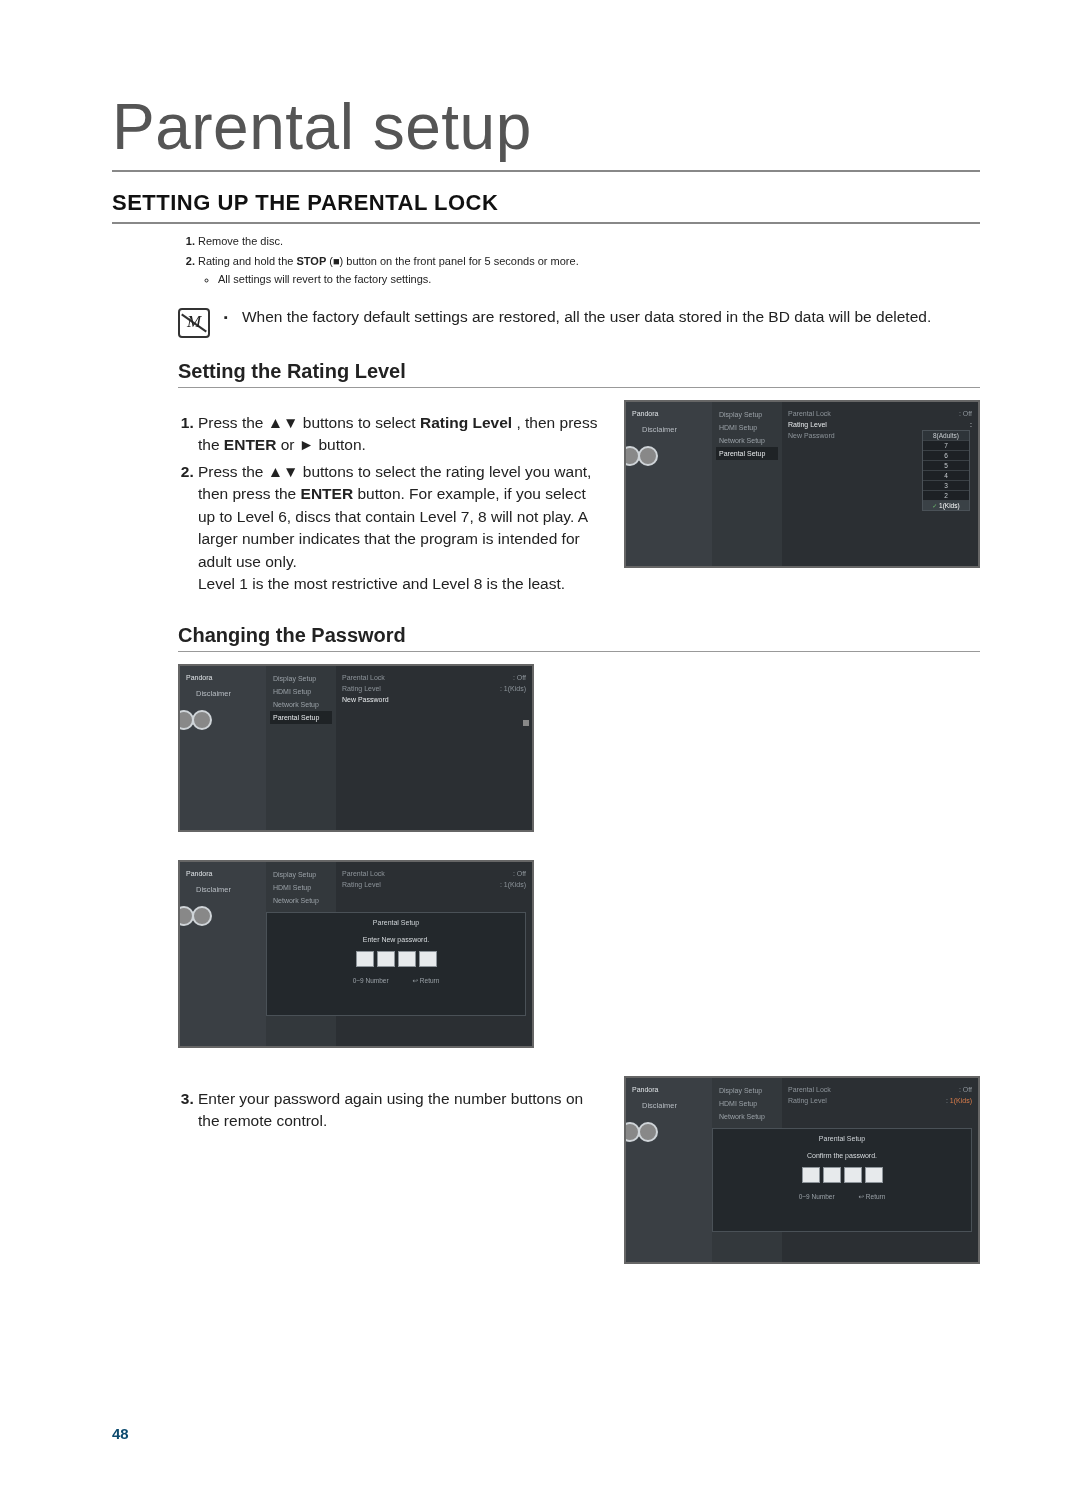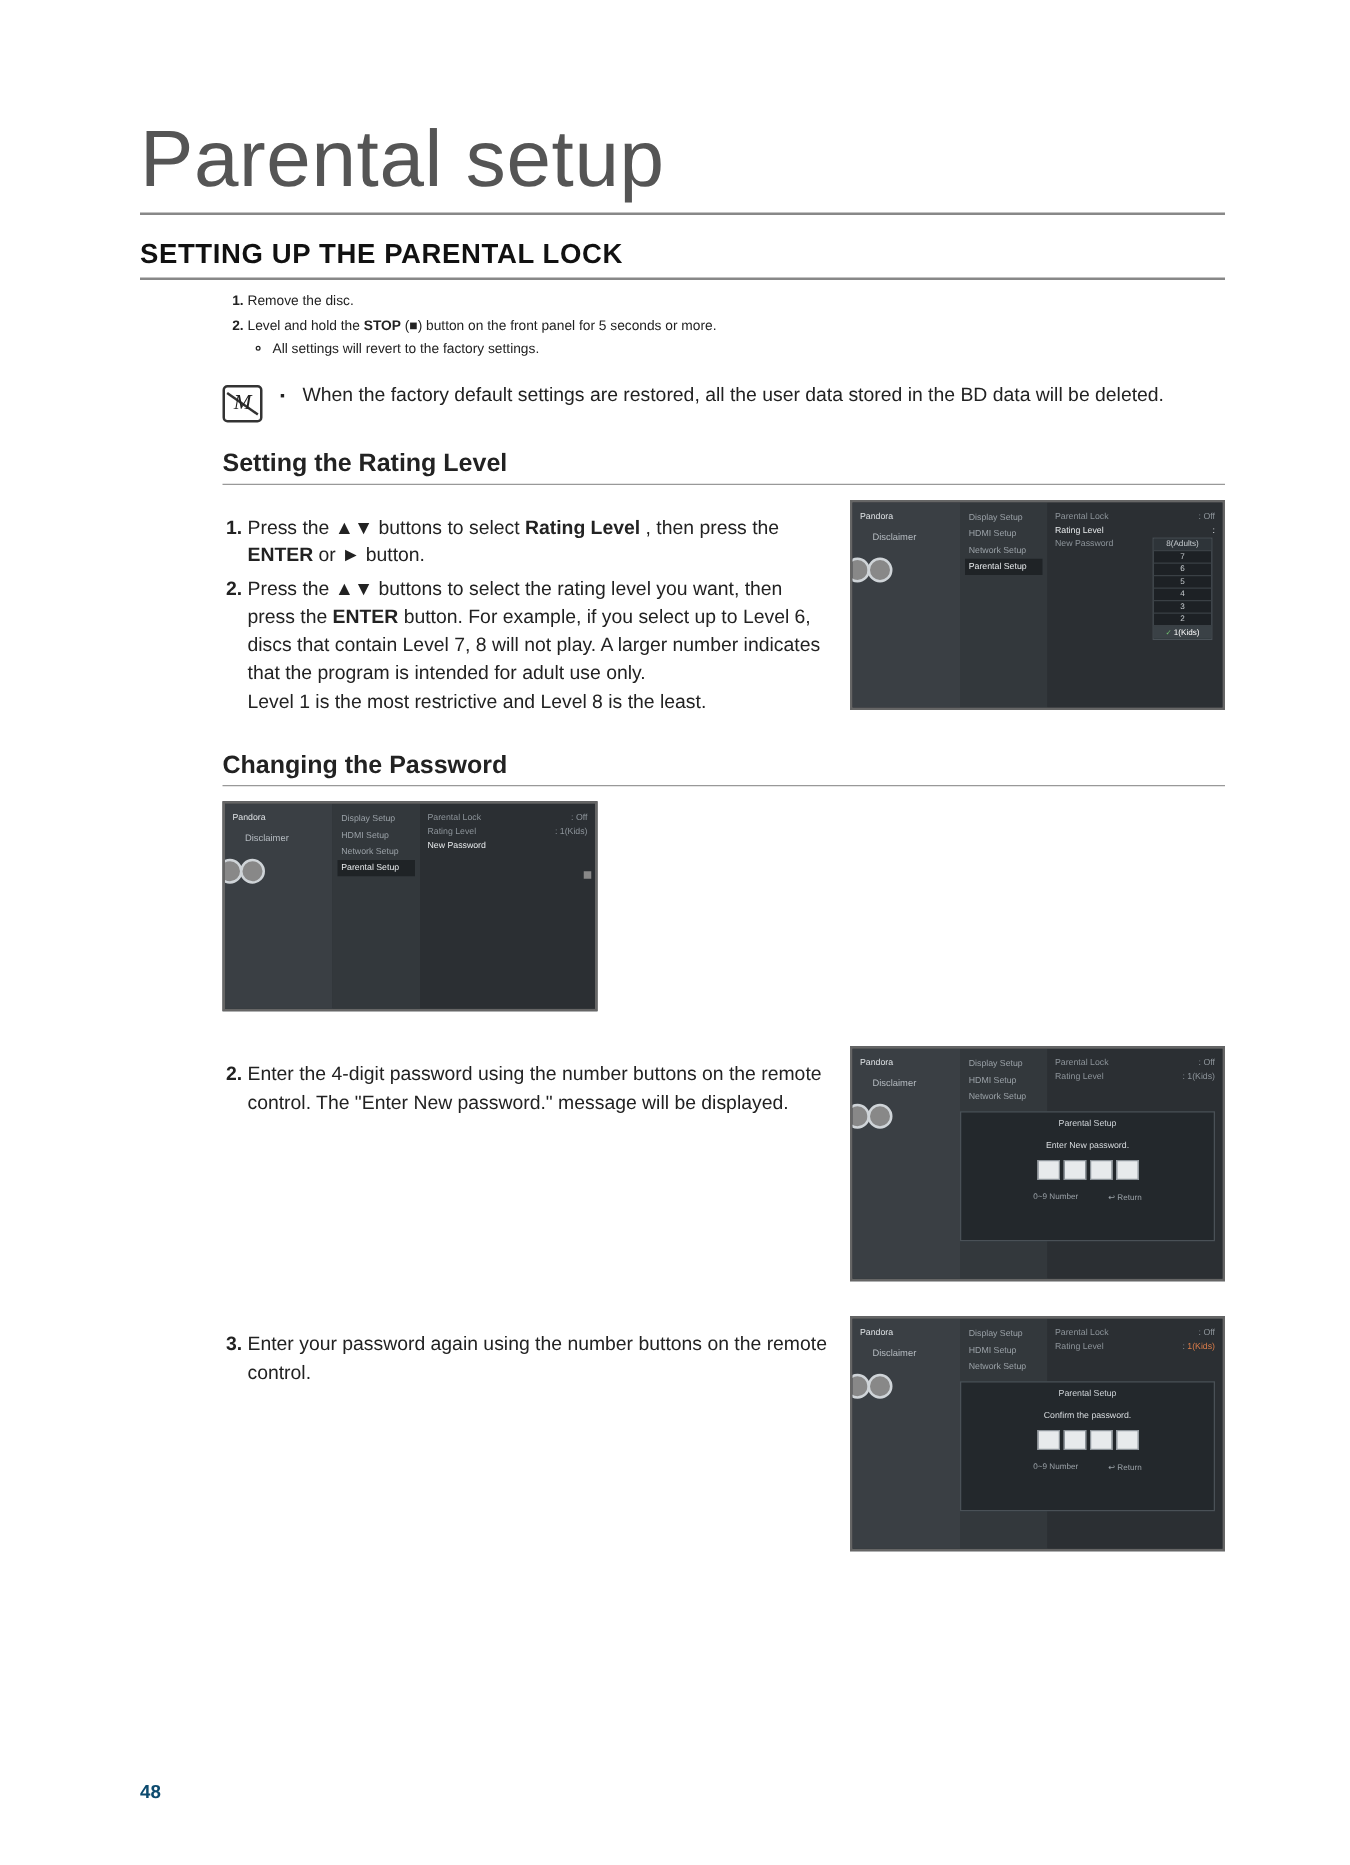--- a/index.html
+++ b/index.html
@@ -122,21 +122,21 @@
     line-height: 1.45;
     margin-top: 12px;
   }
   .two-col .shot {
     flex: 0 0 300px;
     margin-top: 6px;
   }
 
   
   .dev {
-    width: 300px;
+    width: 356px;
     height: 168px;
     background: #2b2f33;
     border: 2px solid #666;
     box-sizing: border-box;
     font-size: 8px;
     color: #cfd4d8;
     position: relative;
     overflow: hidden;
     font-family: Arial, Helvetica, sans-serif;
   }
@@ -284,21 +284,21 @@
 <div class="page">
 
 <h1 class="main-title">Parental setup</h1>
 
 <h2 class="section-title">SETTING UP THE PARENTAL LOCK</h2>
 
 <div class="body-col">
   <ol class="steps">
     <li>Remove the disc.</li>
     <li>
-      <span>Level and hold the </span>
+      <span>Rating and hold the </span>
       <b>STOP</b>
       <span> (■) button on the front panel for 5 seconds or more.</span>
       <ul class="bullets">
         <li>All settings will revert to the factory settings.</li>
       </ul>
     </li>
   </ol>
 </div>
 
 <div class="note-row">
@@ -401,25 +401,20 @@
           <span>New Password</span>
           <span></span>
         </div>
         <div class="arrow" style="top:54px;"></div>
       </div>
     </div>
   </div>
 </div>
 
 <div class="two-col" style="margin-top:22px;">
-  <div class="text">
-    <ol class="steps" start="2">
-      <li>Enter the 4-digit password using the number buttons on the remote control. The "Enter New password." message will be displayed.</li>
-    </ol>
-  </div>
   <div class="shot">
     <div class="dev pw">
       <div class="left">
         <div class="brand">Pandora</div>
         <div class="navitem">Disclaimer</div>
         <div class="music-icon"></div>
         <div class="gear-icon"></div>
       </div>
       <div class="mid">
         <div class="m-item">Display Setup</div>

